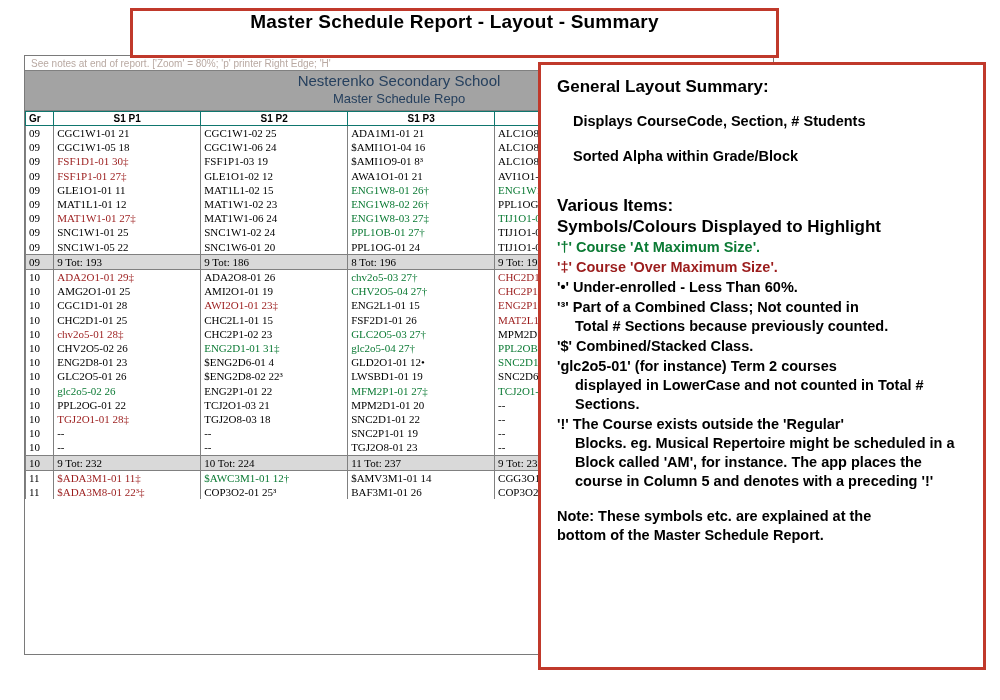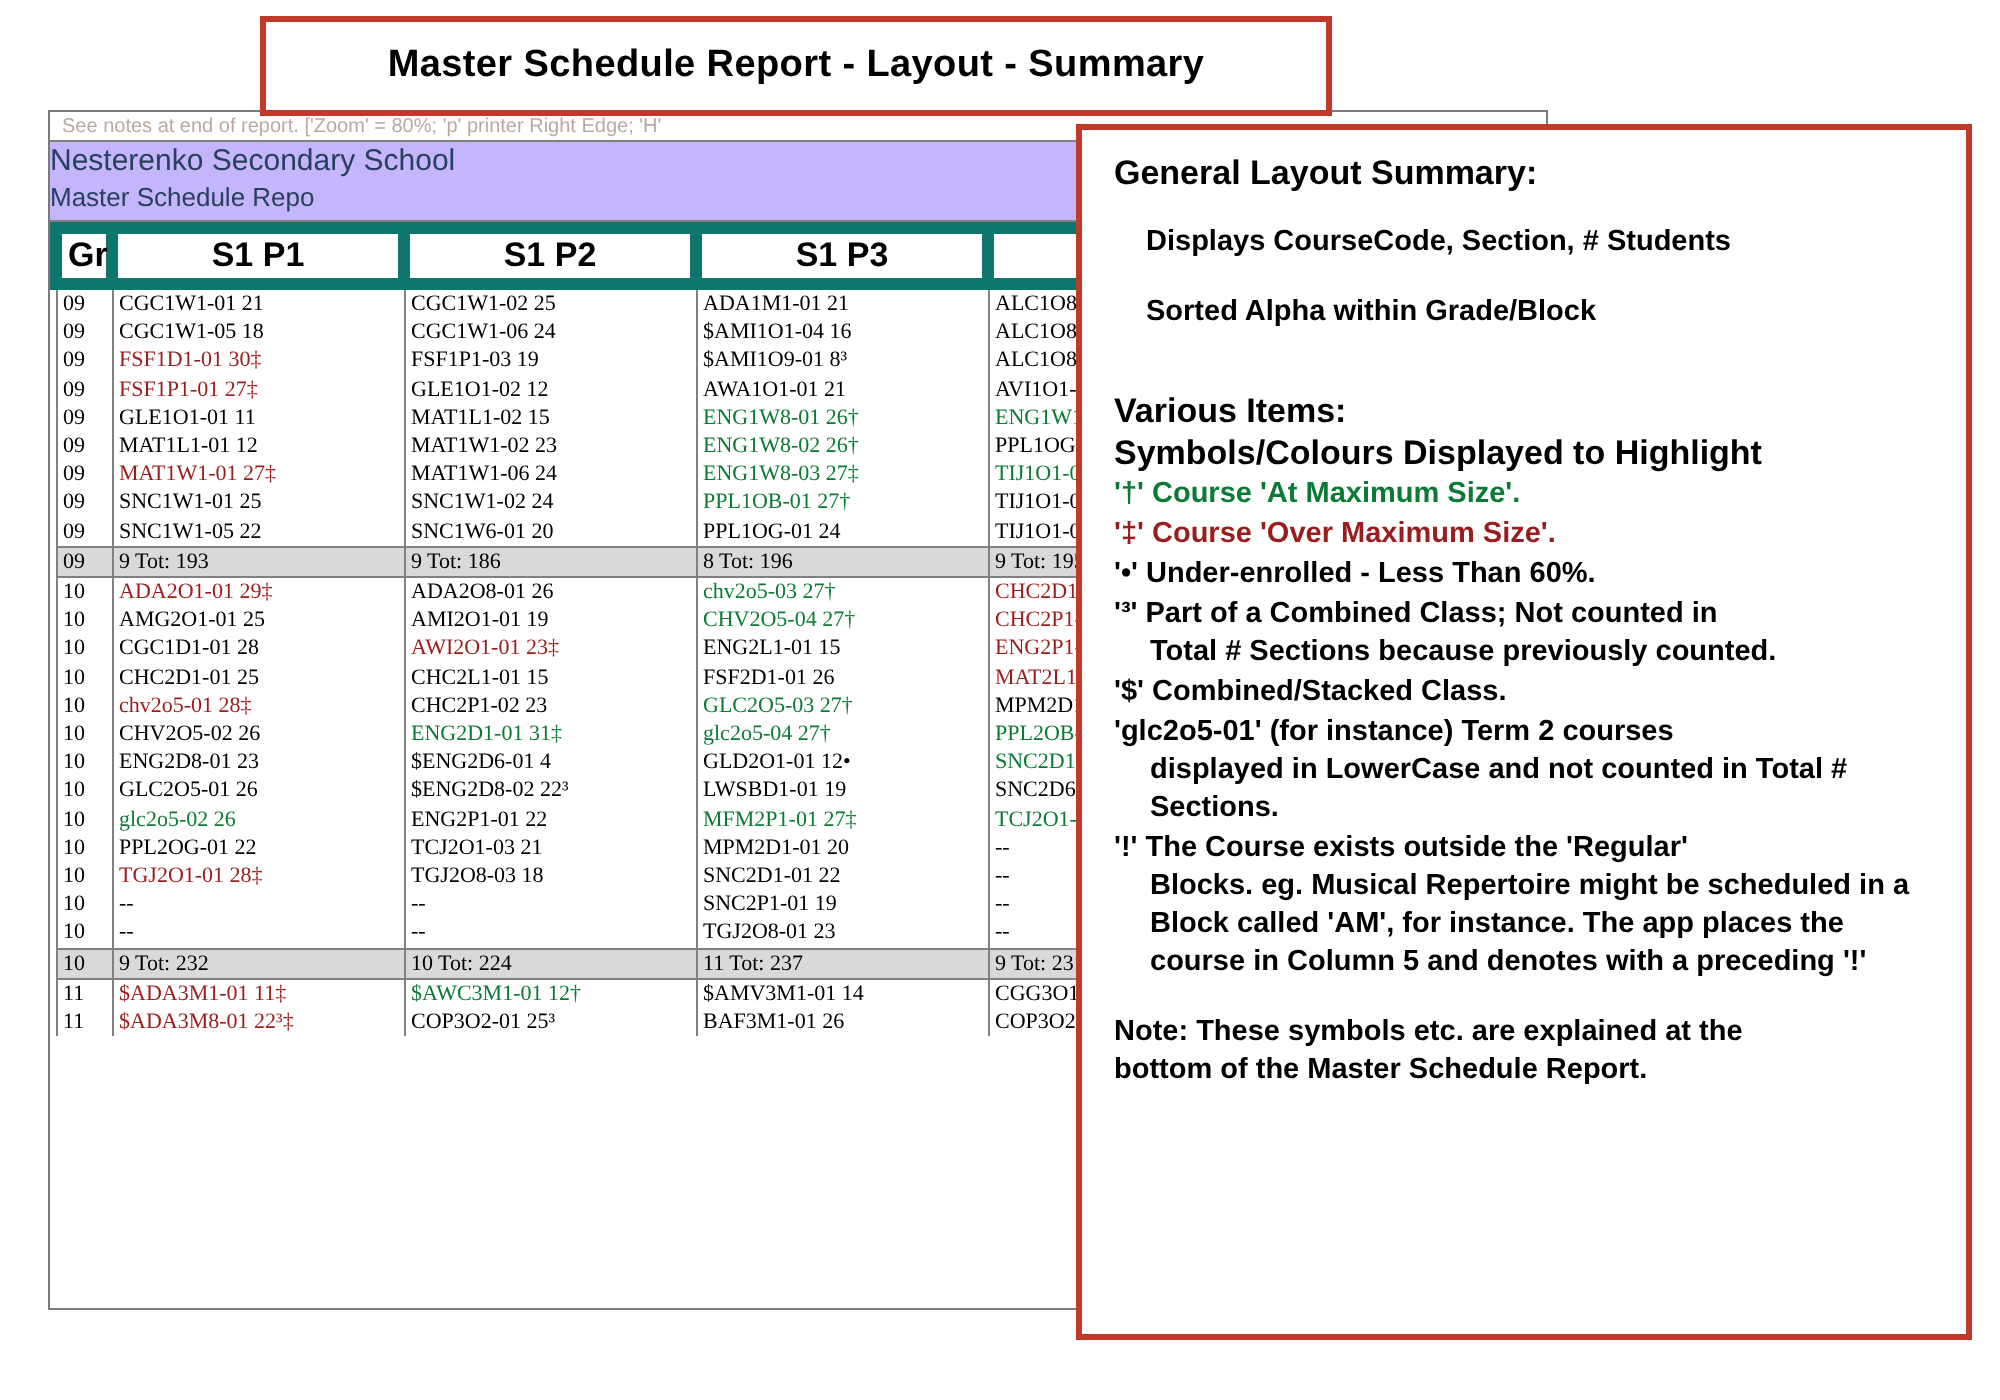--- a/index.html
+++ b/index.html
@@ -13,27 +13,27 @@
     font-family: "Liberation Sans", sans-serif;
     position: relative;
     overflow: hidden;
   }
 
   
   #title-banner {
     position: absolute;
     left: 130px;
     top: 8px;
-    width: 536px;
+    width: 649px;
     height: 50px;
     background: #ffffff;
     border: 3px solid #c0392b;
     box-sizing: border-box;
     display: flex;
-    align-items: center;
+    align-items: flex-start;
     justify-content: center;
     z-index: 30;
   }
   #title-banner .title-text {
     font-size: 19px;
     font-weight: bold;
     color: #000000;
     letter-spacing: 0.2px;
   }
 
@@ -52,40 +52,41 @@
   }
   .faint-note {
     font-size: 10px;
     color: #b9a9a2;
     padding: 2px 6px 0 6px;
     white-space: nowrap;
     height: 12px;
     overflow: hidden;
   }
   .report-header {
-    background: #c4b5fd;
+    background: #a3a3a3;
     border-top: 1px solid #808080;
     border-bottom: 1px solid #808080;
+    text-align: center;
     font-size: 15px;
     color: #26405e;
     line-height: 18px;
     padding: 1px 0 2px 0;
   }
   .report-header .line2 { font-size: 13px; }
 
   table.sched {
     border-collapse: collapse;
     width: 100%;
     font-size: 11px;
     table-layout: fixed;
   }
   table.sched th {
     background: #ffffff;
-    border: 6px solid #0f766e;
-    font-size: 17px;
+    border: 1px solid #0f766e;
+    font-size: 10px;
     font-weight: bold;
     padding: 1px 2px;
     text-align: center;
     color: #000;
   }
   table.sched th.gr-col { width: 26px; text-align: left; padding-left: 3px;}
   table.sched td {
     border-left: 1px solid #808080;
     border-right: 1px solid #808080;
     padding: 0px 3px;

